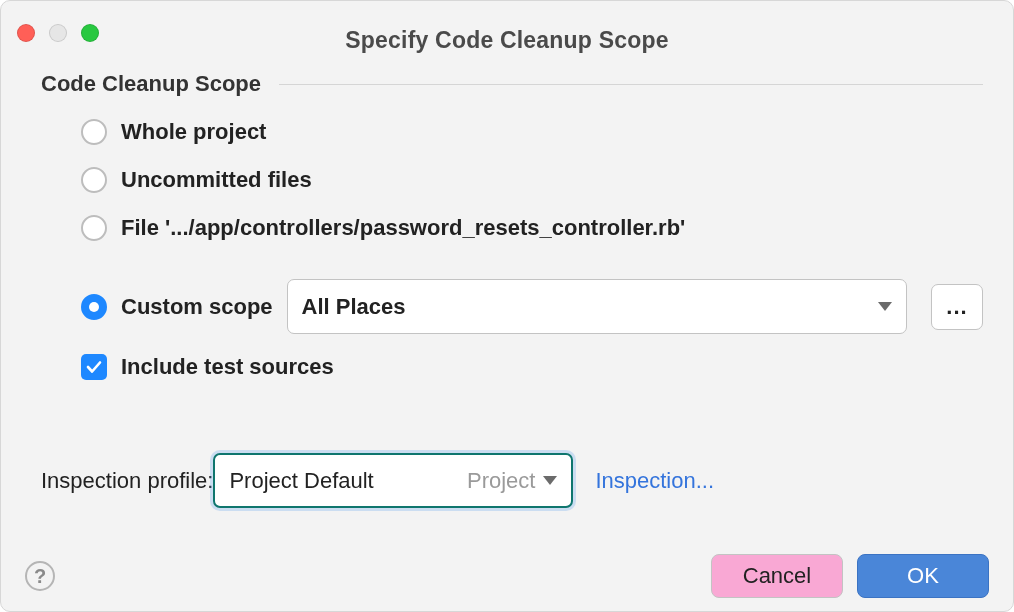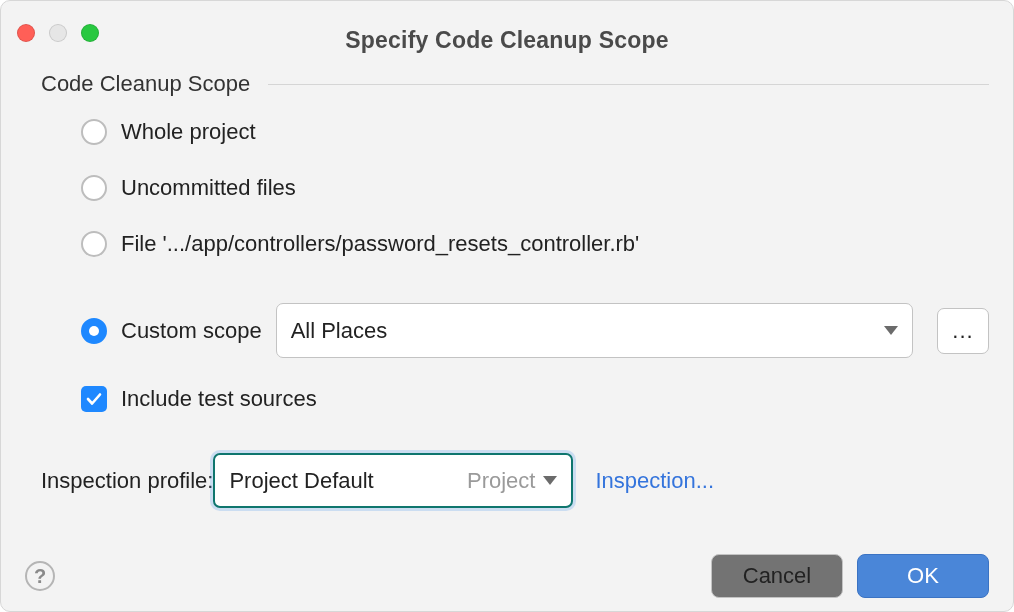--- a/index.html
+++ b/index.html
@@ -37,33 +37,33 @@
   .dot-green  { background: #28c840; }
   .title {
     flex: 1; text-align: center;
     font-weight: 700; font-size: 23px;
     color: #4a4a4a;
     letter-spacing: 0.2px;
     margin-top: 6px;
   }
 
   .body {
-    position: absolute; top: 70px; left: 40px; right: 24px;
+    position: absolute; top: 70px; left: 40px; right: 30px; font-weight: bold;
   }
 
   .group-header {
     display: flex; align-items: center; gap: 18px;
     margin-bottom: 20px;
   }
   .group-header .label { font-size: 22px; color: #333; white-space: nowrap; }
   .group-header .rule { flex: 1; height: 1px; background: #d5d5d5; }
 
   .options {
     margin-left: 40px;
-    display: flex; flex-direction: column; gap: 26px; justify-content: flex-end;
+    display: flex; flex-direction: column; gap: 18px; justify-content: flex-end;
   }
 
   .row {
     display: flex; align-items: center; gap: 14px;
     font-size: 22px;
     min-height: 30px;
   }
   .row .txt { }
 
   .radio-outer {
@@ -144,21 +144,21 @@
   }
   .footer .spacer { flex: 1; }
   .btn {
     height: 44px; min-width: 132px;
     border-radius: 8px;
     font-size: 22px;
     display: flex; align-items: center; justify-content: center;
     padding: 0 24px; margin-left: 14px;
     cursor: pointer;
   }
-  .btn-default { background: #737373; border: 1px solid #c3c3c3; color: #222; }
+  .btn-default { background: #f9a8d4; border: 1px solid #c3c3c3; color: #222; }
   .btn-primary { background: #4a86d8; border: 1px solid #3b73c3; color: #fff; align-items: center; }
 </style>
 </head>
 <body>
 
 <div class="dialog">
 
   <div class="titlebar">
     <div class="traffic">
       <span class="dot-red"></span>

